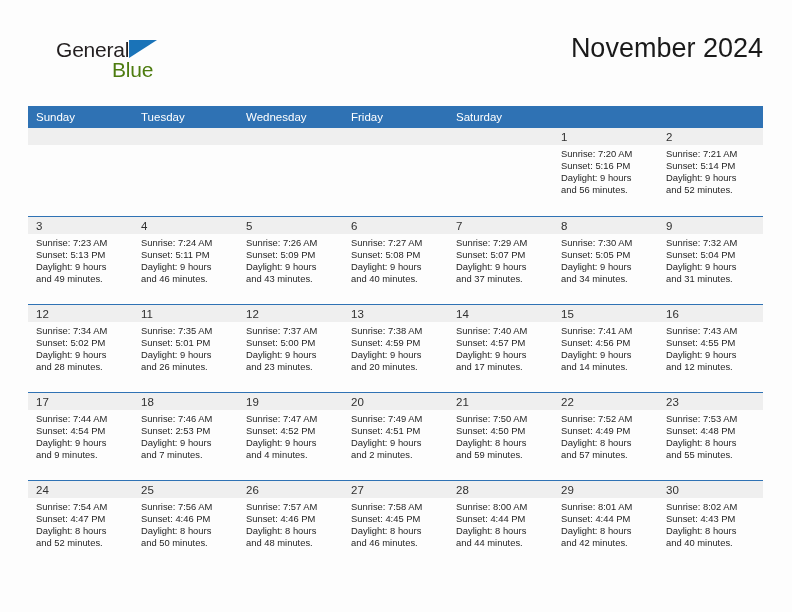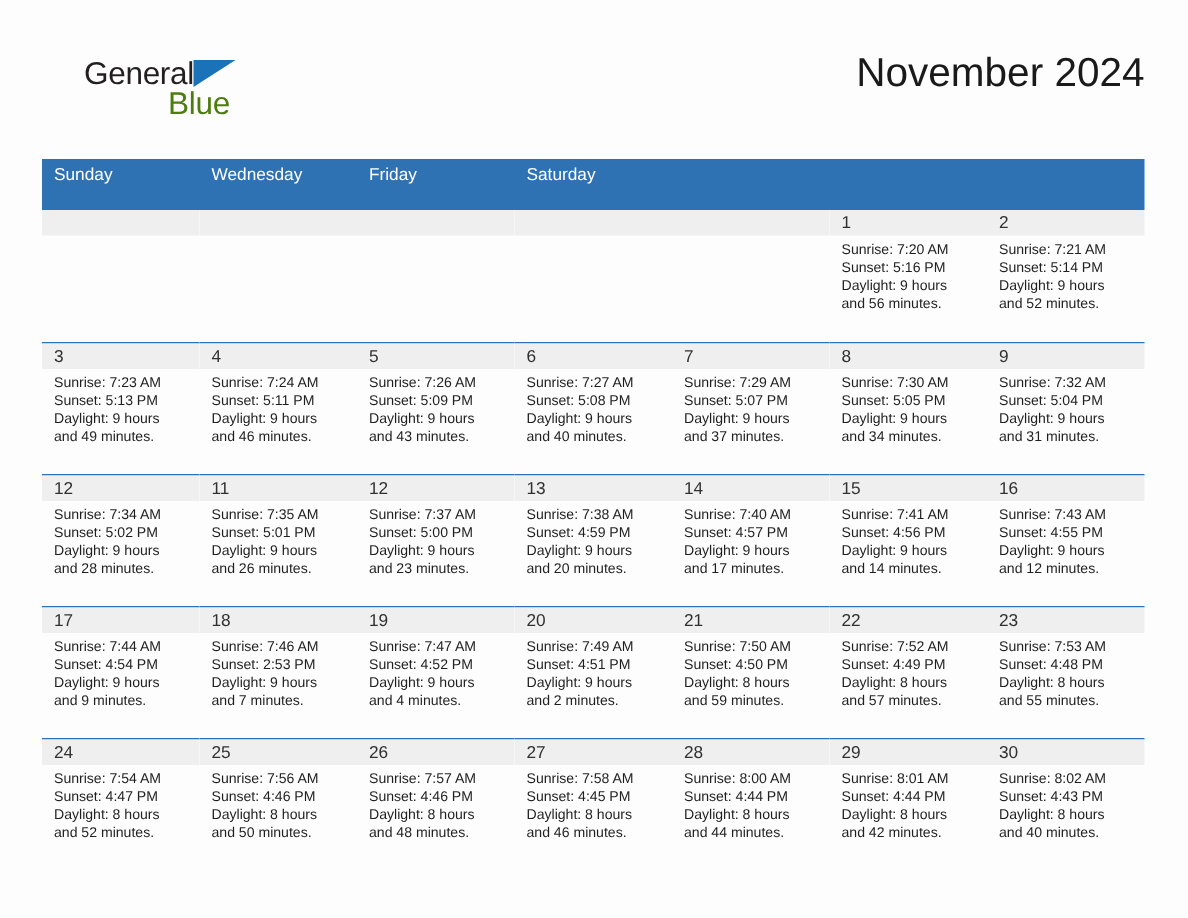--- a/index.html
+++ b/index.html
@@ -98,21 +98,21 @@
     width: 735px;
     background: #2f72b4;
   }
   .dow-cell {
     width: 105px;
     box-sizing: border-box;
     padding: 4px 0 4px 8px;
     color: #ffffff;
     font-size: 11.5px;
     line-height: 15px;
-    height: 34px;
+    height: 22px;
   }
 
   .day-cell {
     width: 105px;
     box-sizing: border-box;
     height: 88px;
     position: relative;
     background: #fdfdfd;
   }
   .week-row.bordered .day-cell {
@@ -154,20 +154,21 @@
   <div class="title-block">
     <div class="cal-title">November 2024</div>
   </div>
 
 </div>
 
 <div class="calendar">
 
   <div class="dow-row">
     <div class="dow-cell">Sunday</div>
+    <div class="dow-cell">Tuesday</div>
     <div class="dow-cell">Wednesday</div>
     <div class="dow-cell">Friday</div>
     <div class="dow-cell">Saturday</div>
   </div>
 
   <div id="weeks-container">
       <div class="week-row">
         <div class="day-cell empty">
           <div class="day-number"></div>
         </div>

